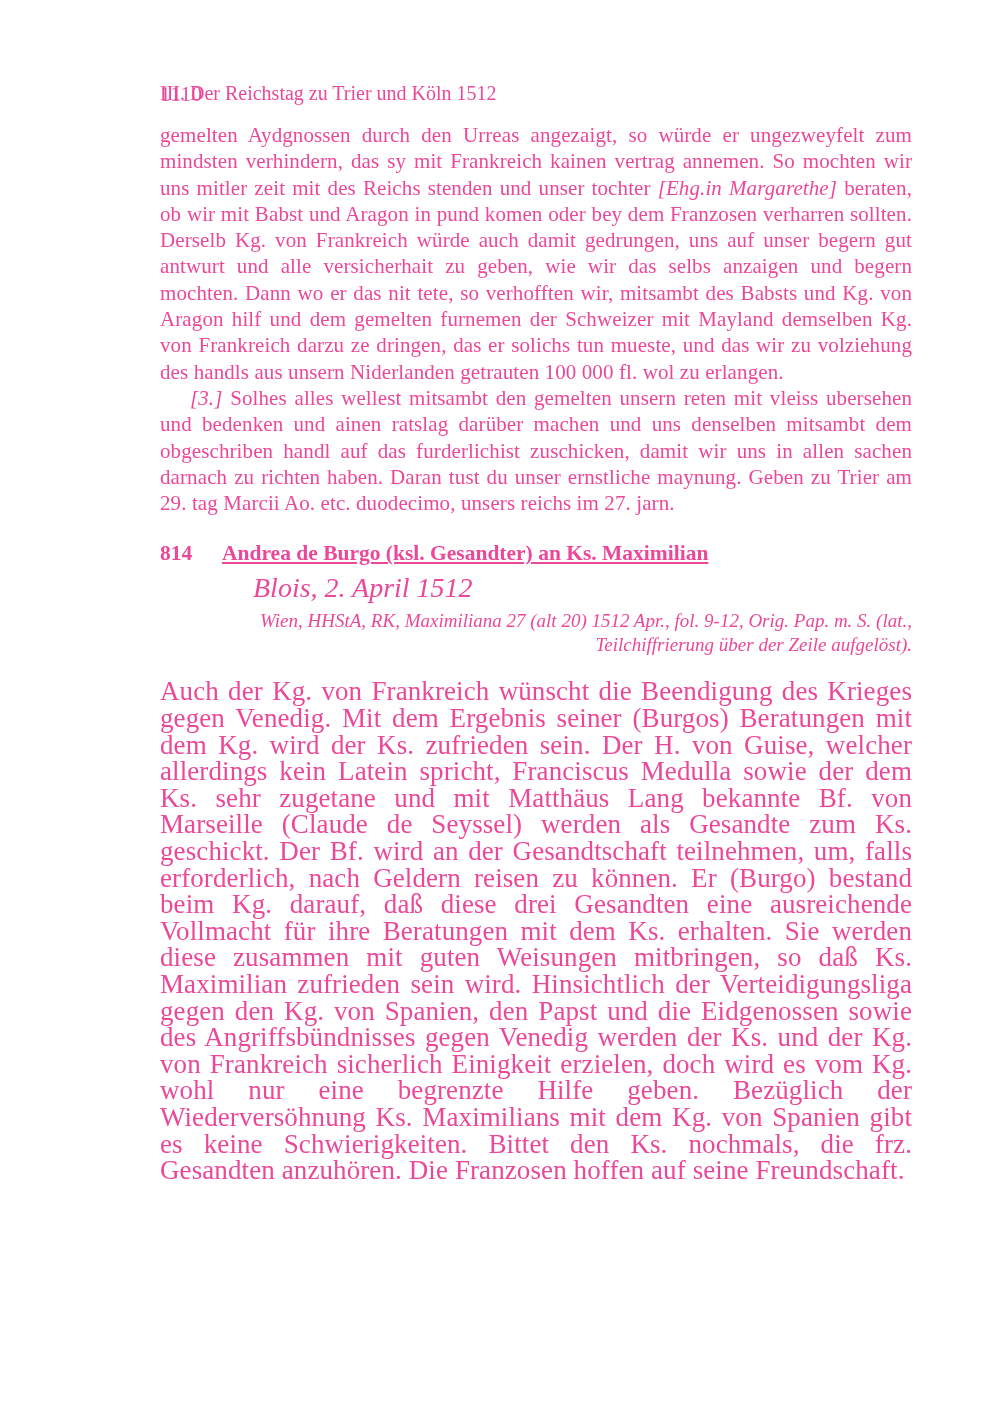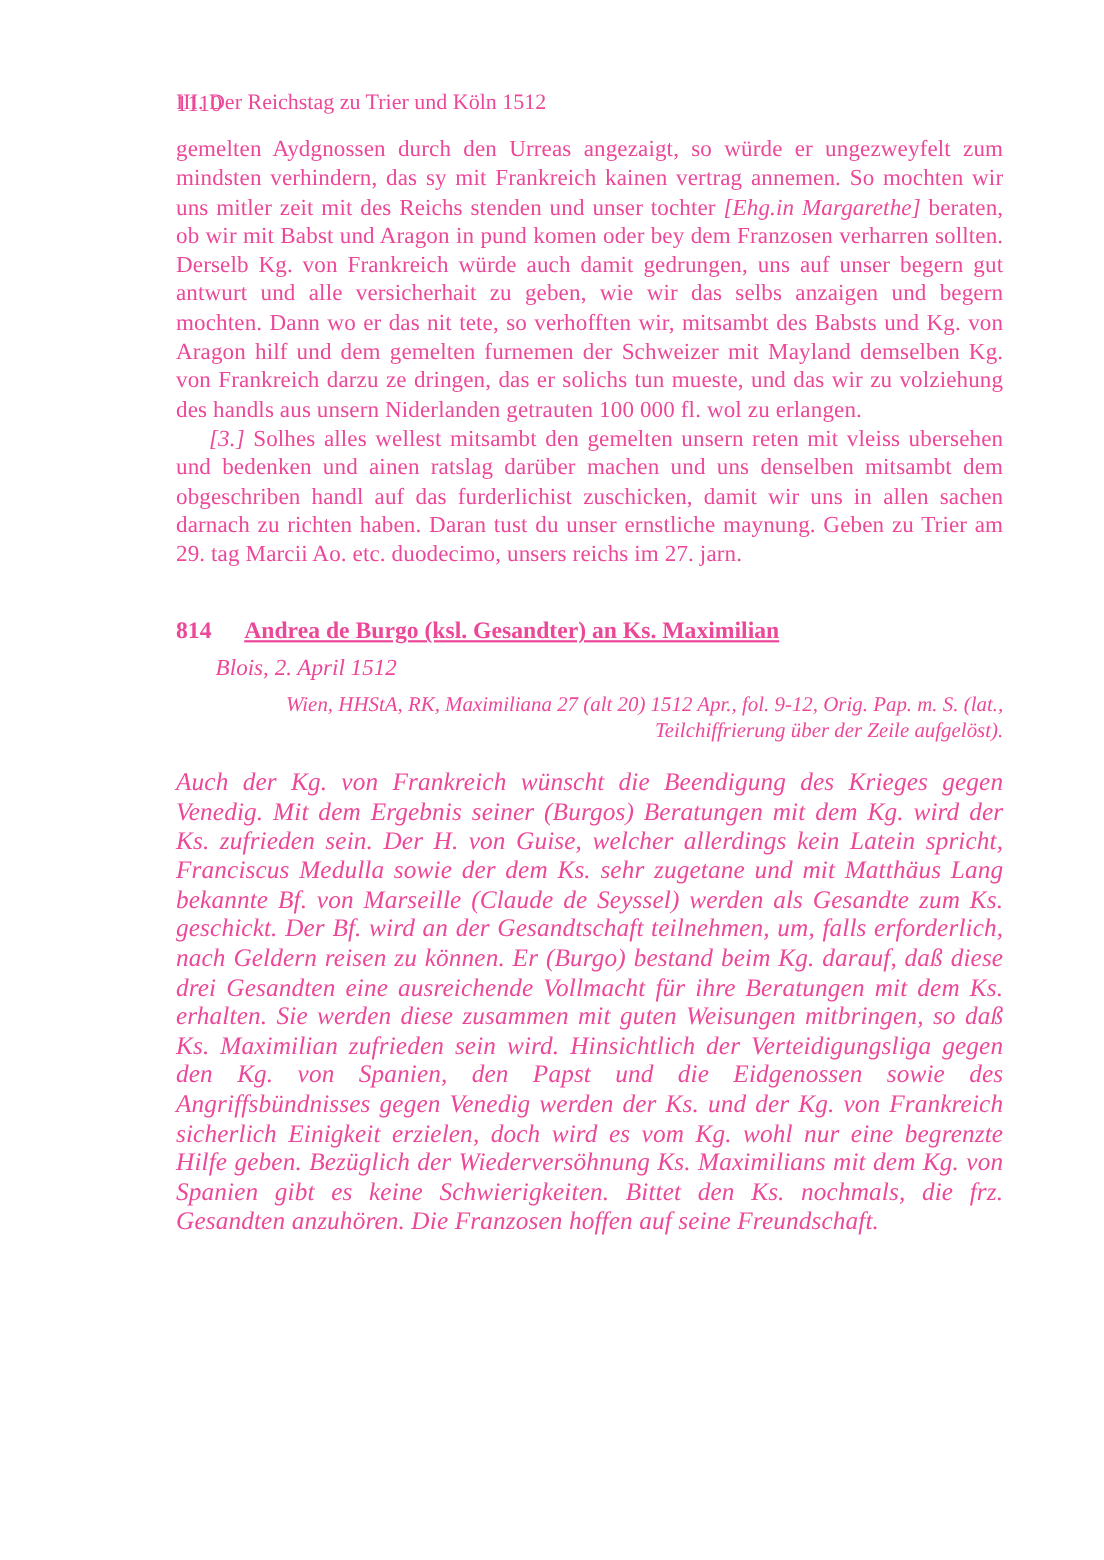--- a/index.html
+++ b/index.html
@@ -36,44 +36,43 @@
     font-size: 21px;
     line-height: 26.3px;
     text-align: justify;
     letter-spacing: 0.1px;
   }
   .indent { text-indent: 30px; }
   .it { font-style: italic; }
   .entry-head {
     display: flex;
     align-items: baseline;
-    margin-top: 44px;
+    margin-top: 24px;
     font-weight: bold;
     font-size: 21.5px;
     line-height: 26px;
   }
   .entry-no { width: 62px; flex: 0 0 62px; }
   .entry-title { margin: 0; font-size: 21.5px; font-weight: bold; display: inline; text-decoration: underline; }
   .place-date {
-    margin: 9px 0 0 36px;
+    margin: 9px 0 0 93px;
     font-style: italic;
-    font-size: 21px;
+    font-size: 28px;
     line-height: 25px;
   }
   .source {
     margin: 9px 0 0 62px;
     font-style: italic;
     font-size: 19px;
     line-height: 24px;
     text-align: right;
   }
   .summary {
     margin: 21px 0 0 0;
-    font-style: italic;
-    font-size: 23px;
+    font-size: 27px;
     line-height: 26.6px;
     text-align: justify;
     letter-spacing: 0.1px;
   }
 </style>
 </head>
 <body>
 
 <div class="page">
 

